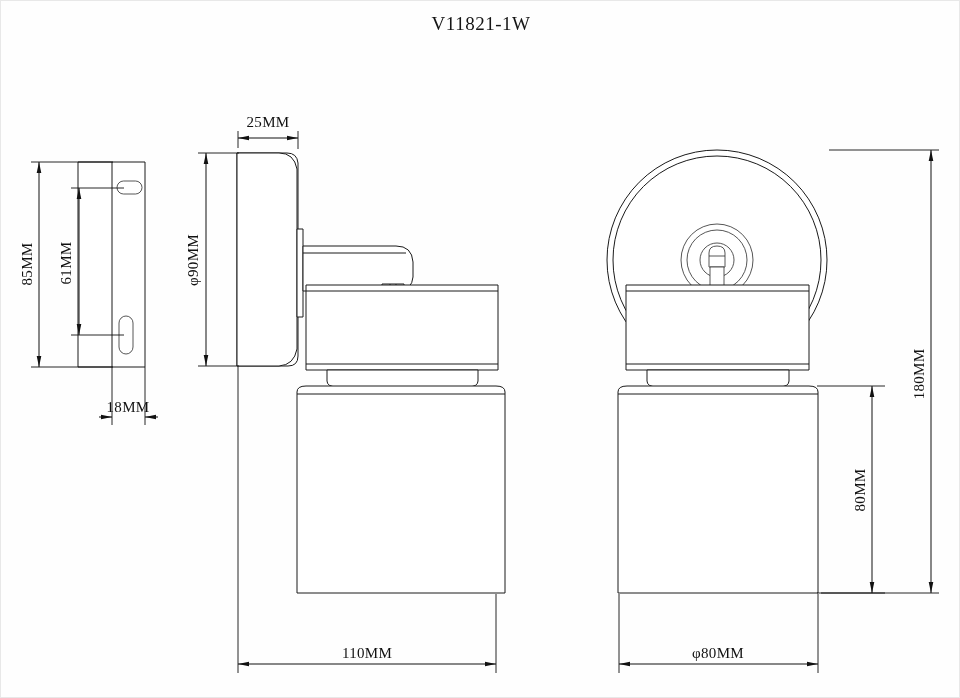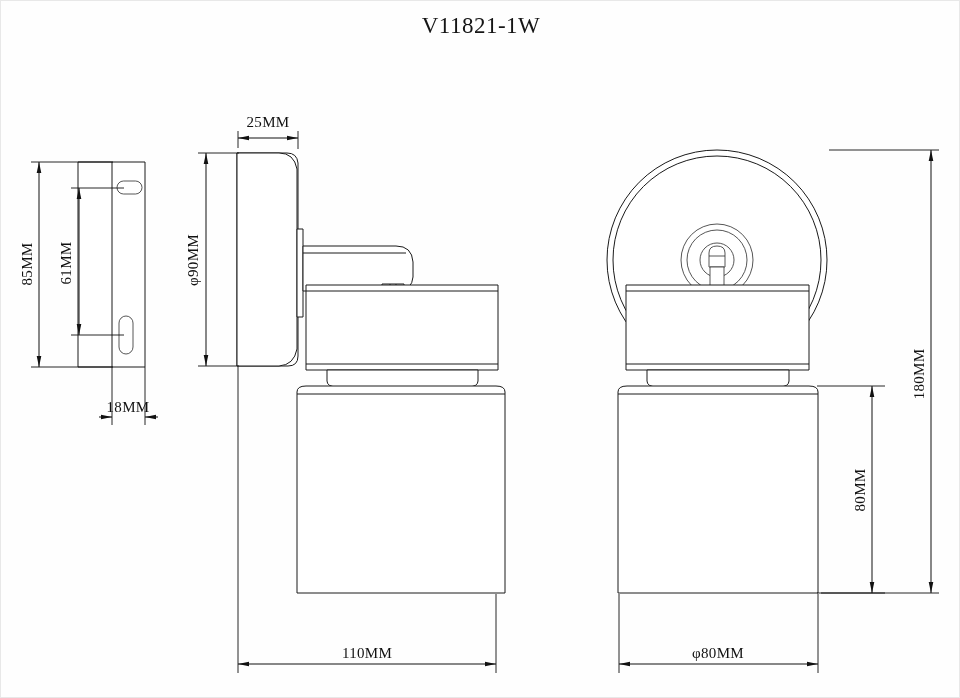--- a/index.html
+++ b/index.html
@@ -17,21 +17,21 @@
     overflow: hidden;
     font-family: "Liberation Serif", serif;
   }
   #drawing-title {
     position: absolute;
     top: 12px;
     left: 0;
     width: 960px;
     text-align: center;
     font-family: "Liberation Serif", serif;
-    font-size: 23px;
+    font-size: 19px;
     letter-spacing: 0.5px;
     color: #151515;
     user-select: none;
   }
   svg.sheet {
     position: absolute;
     top: 0;
     left: 0;
     width: 960px;
     height: 698px;

